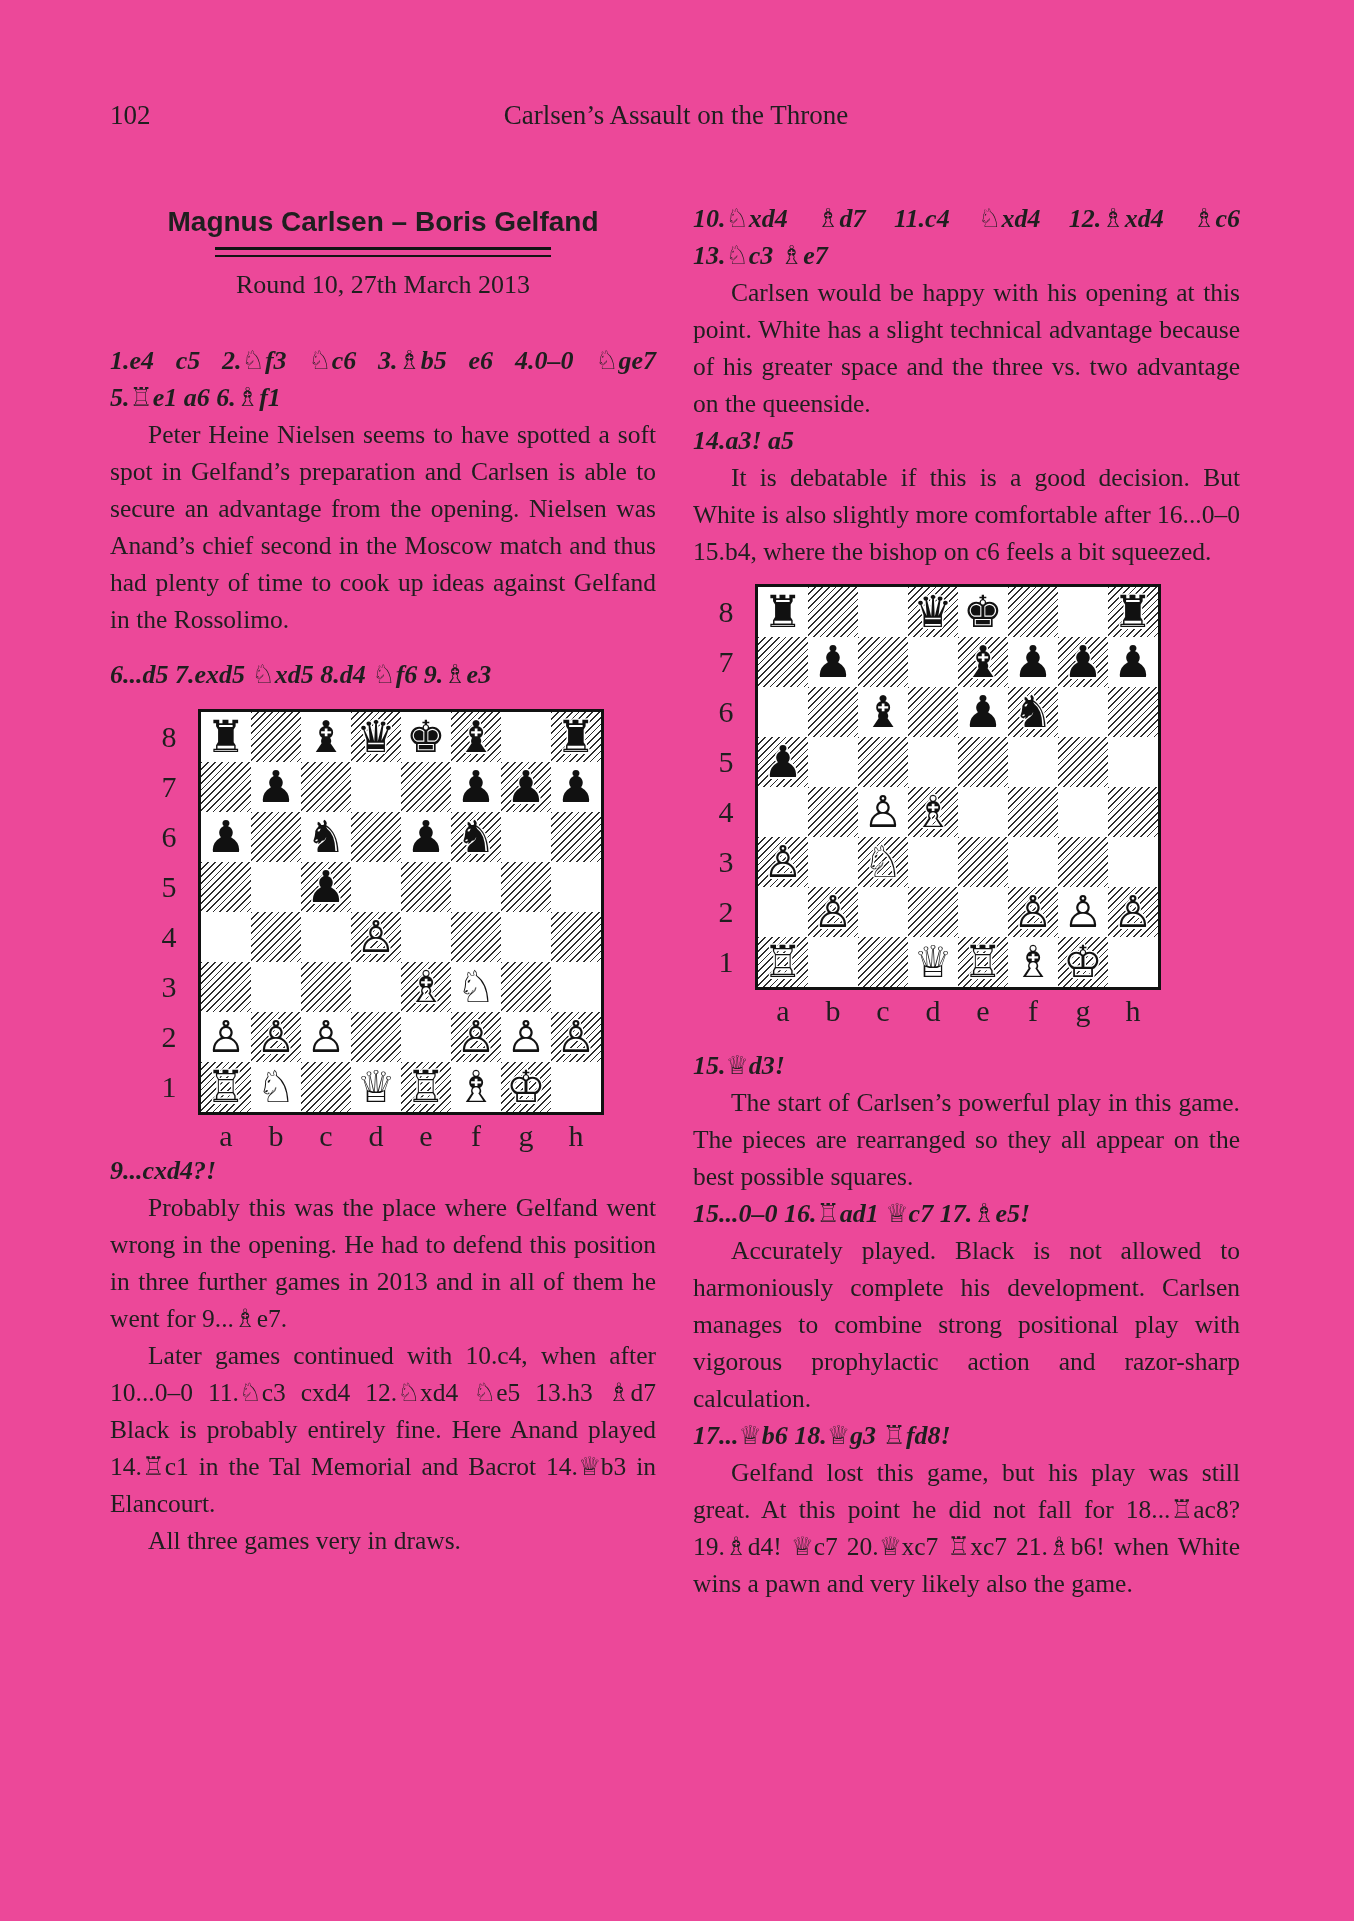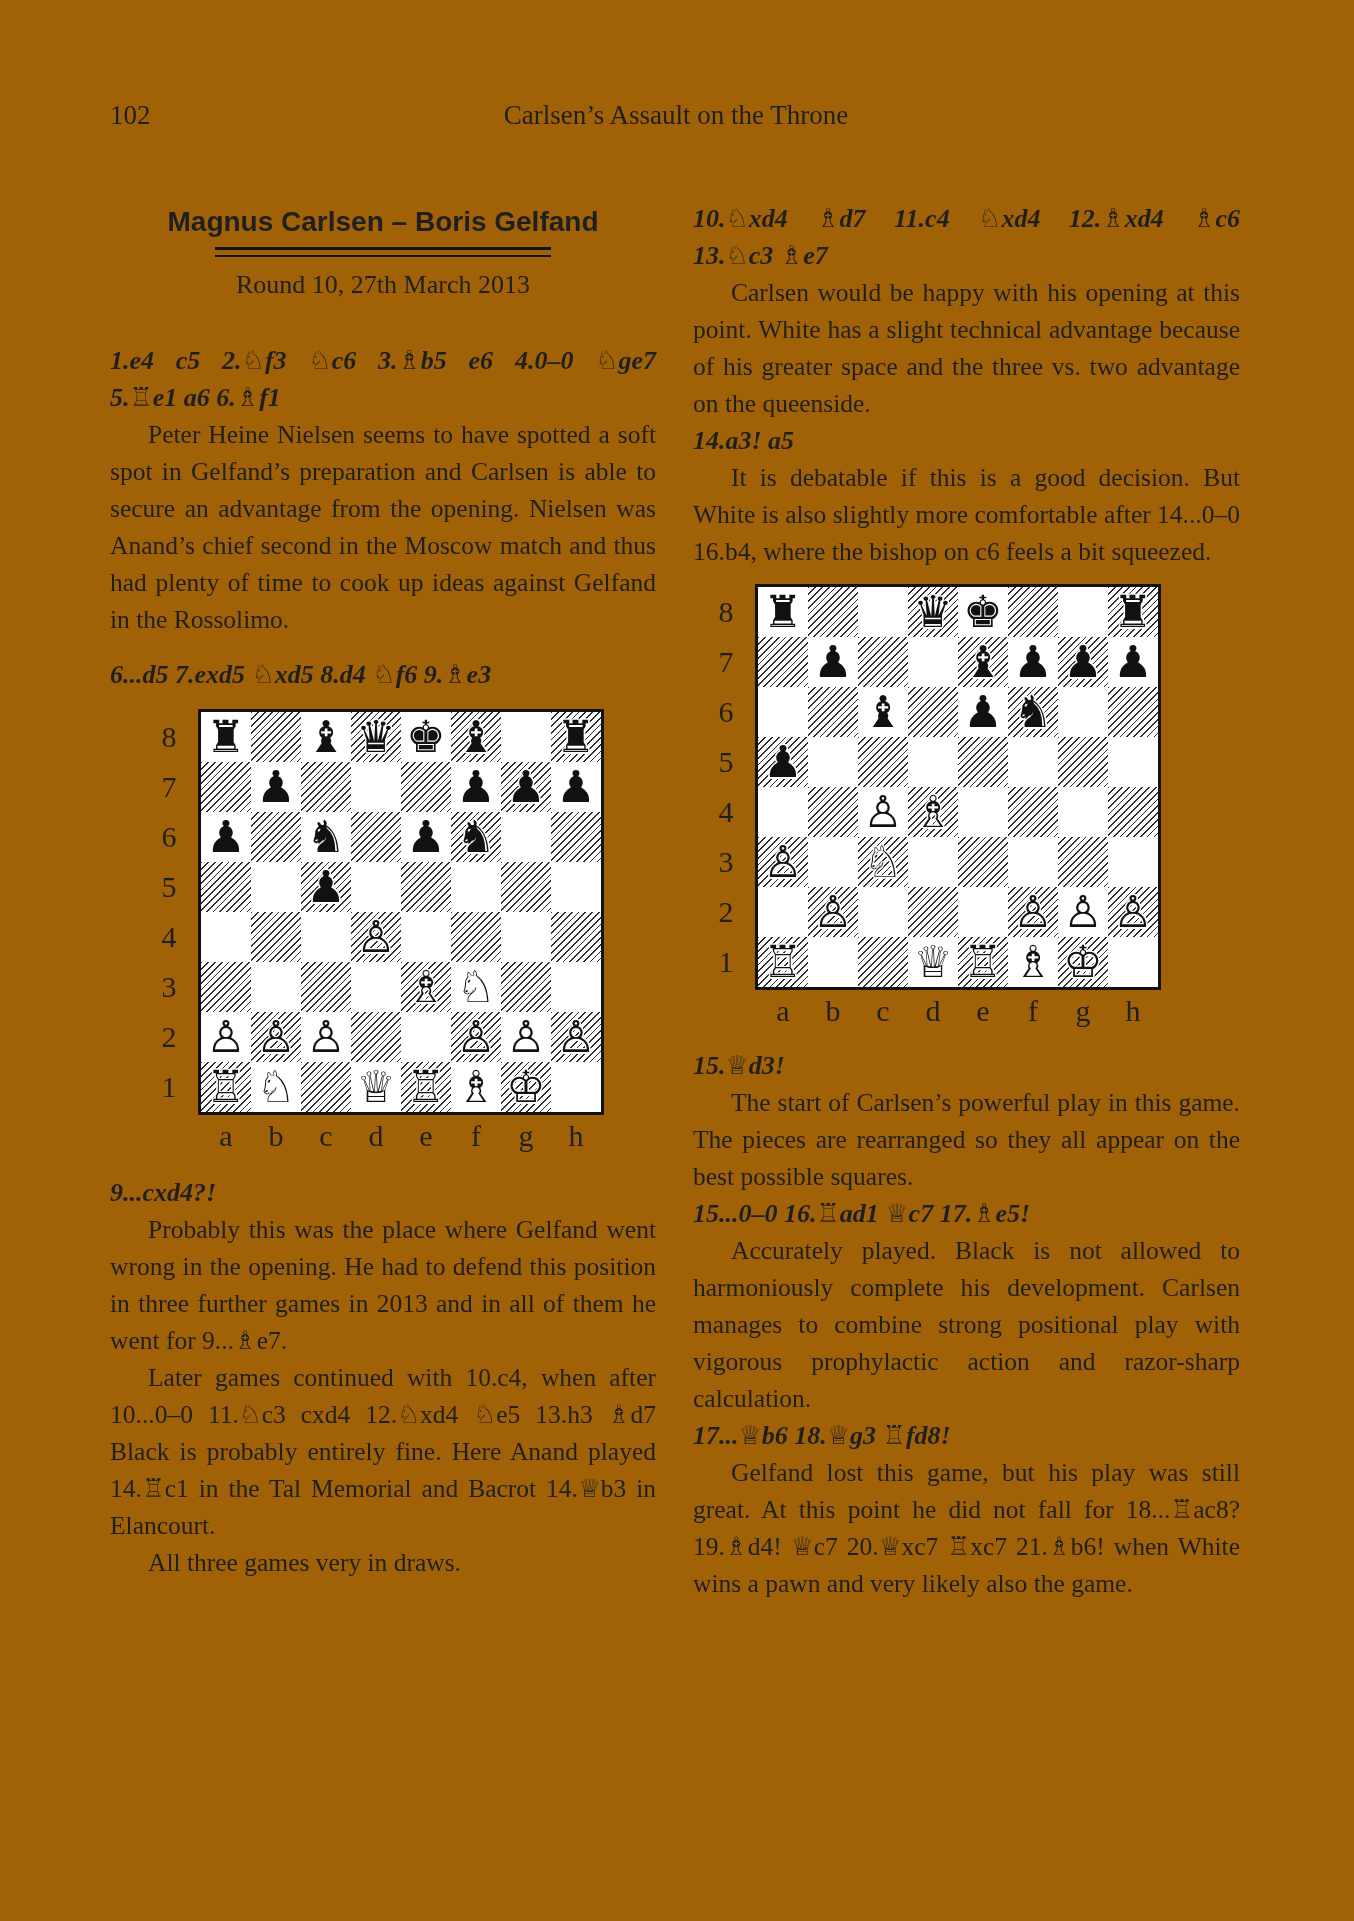--- a/index.html
+++ b/index.html
@@ -1,16 +1,16 @@
 <!DOCTYPE html>
 <html><head>
 <meta charset="utf-8">
 <style>
   html,body{margin:0;padding:0;background:#e8e8e8;}
-  .page{position:relative;width:1354px;height:1921px;background:#a16207;margin:0 auto;
+  .page{position:relative;width:1354px;height:1921px;background:#ec4899;margin:0 auto;
         font-family:"Liberation Serif","DejaVu Serif",serif;color:#1f1f1f;overflow:hidden;}
   
   .hdr{position:absolute;left:110px;top:100px;width:1132px;text-align:center;font-size:27px;}
   .pagenum{position:absolute;left:0;top:0;font-size:27px;}
   
   .col{position:absolute;top:190px;width:547px;}
   .col-left{left:110px;width:546px;}
   .col-right{left:693px;}
   .game-title{margin:16px 0 0;text-align:center;font-size:28px;font-weight:700;
               font-family:Liberation Sans, sans-serif;}
@@ -18,21 +18,21 @@
   .round{margin-top:13px;text-align:center;font-size:26px;}
   .mv{font-weight:700;font-size:26px;line-height:37px;font-family:"Liberation Serif","DejaVu Sans",serif;font-style:italic;}
   .stretch{text-align:justify;text-align-last:justify;}
   p.body{font-size:25.5px;line-height:37px;margin:0;text-align:justify;
          font-family:"Liberation Serif","DejaVu Sans",serif;}
   .ind{text-indent:38px;}
   .mt-moves1L{margin-top:42px;}
   .mt-moves1R{margin-top:10px;}
   .mt-h{}
   .mt-h-sm{margin-top:20px;}
-  .mt-h-cxd4{margin-top:22px;}
+  .mt-h-cxd4{}
   .mt-moves2{margin-top:18px;}
   
   .diag{margin:16px 0 0 44px;}
   .diag2{margin-left:18px;margin-top:14px;}
   .diag-main{display:flex;align-items:flex-start;}
   .ranks{display:flex;flex-direction:column;width:30px;margin-right:14px;padding-top:3px;}
   .rk{height:50px;line-height:50px;font-size:30px;text-align:center;}
   .board{display:grid;grid-template-columns:repeat(8,50px);grid-auto-rows:50px;
          border:3px solid #111;background:#fff;}
   .sq{position:relative;width:50px;height:50px;}
@@ -228,21 +228,21 @@
 
   <section class="col col-right">
     <div class="mv mt-moves1R">
       <div class="stretch">10.♘xd4 ♗d7 11.c4 ♘xd4 12.♗xd4 ♗c6</div>
       <div>13.♘c3 ♗e7</div>
     </div>
 
     <p class="body ind">Carlsen would be happy with his opening at this point. White has a slight technical advantage because of his greater space and the three vs. two advantage on the queenside.</p>
 
     <div class="mv mt-h">14.a3! a5</div>
-    <p class="body ind">It is debatable if this is a good decision. But White is also slightly more comfortable after 14...0–0 16.b4, where the bishop on c6 feels a bit squeezed.</p>
+    <p class="body ind">It is debatable if this is a good decision. But White is also slightly more comfortable after 16...0–0 15.b4, where the bishop on c6 feels a bit squeezed.</p>
 
     <figure class="diag diag2" id="diagram2" style="margin-bottom:0;">
         <div class="diag-main">
           <div class="ranks">
             <div class="rk">8</div>
             <div class="rk">7</div>
             <div class="rk">6</div>
             <div class="rk">5</div>
             <div class="rk">4</div>
             <div class="rk">3</div>

